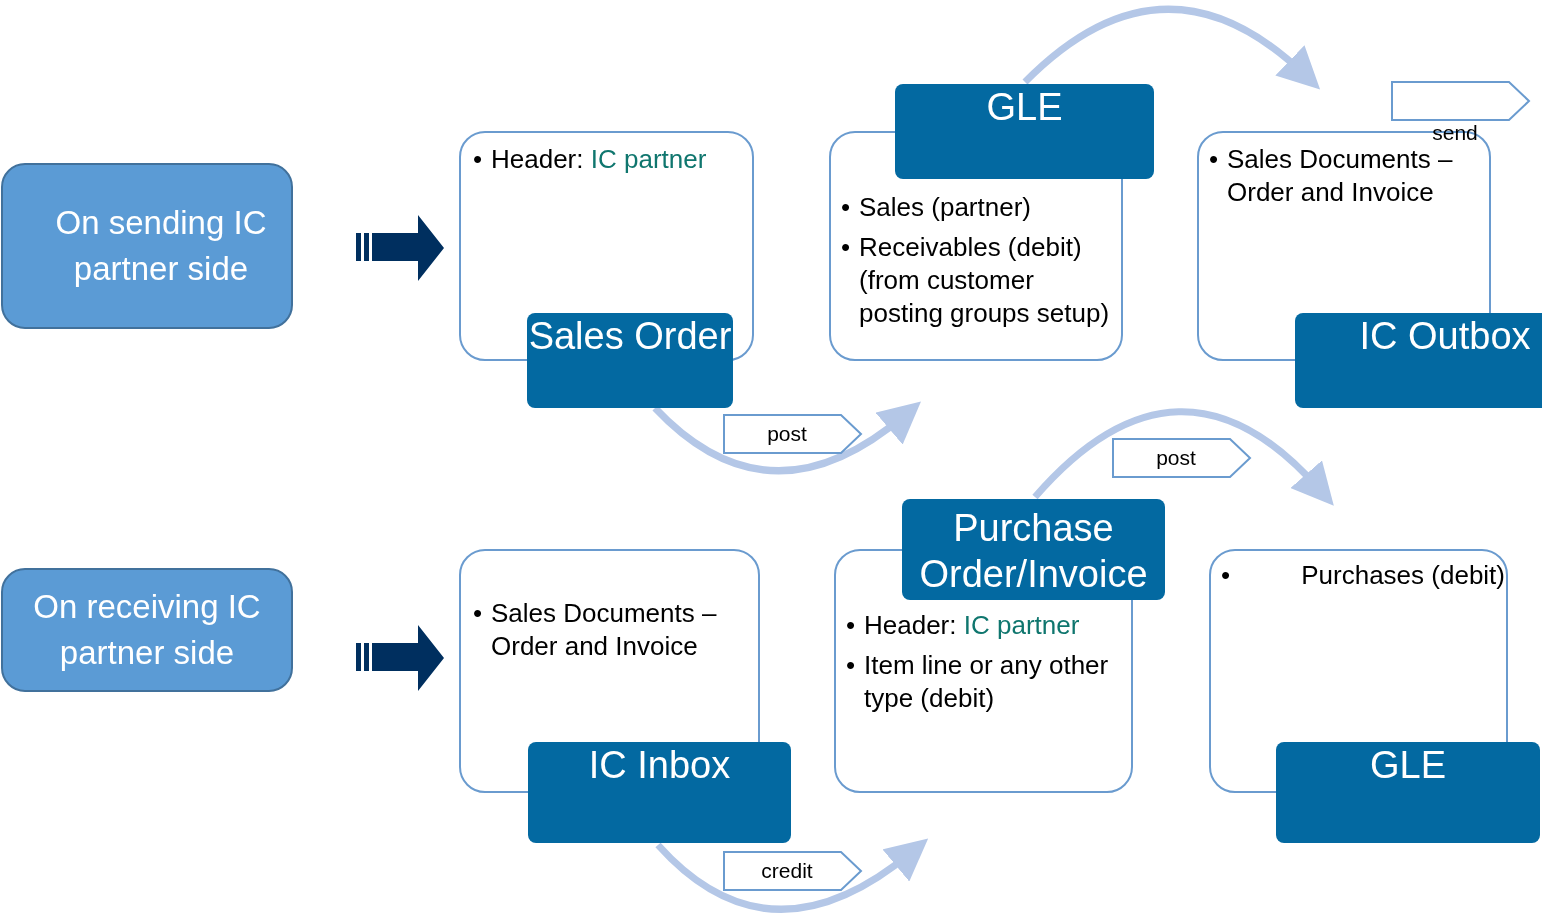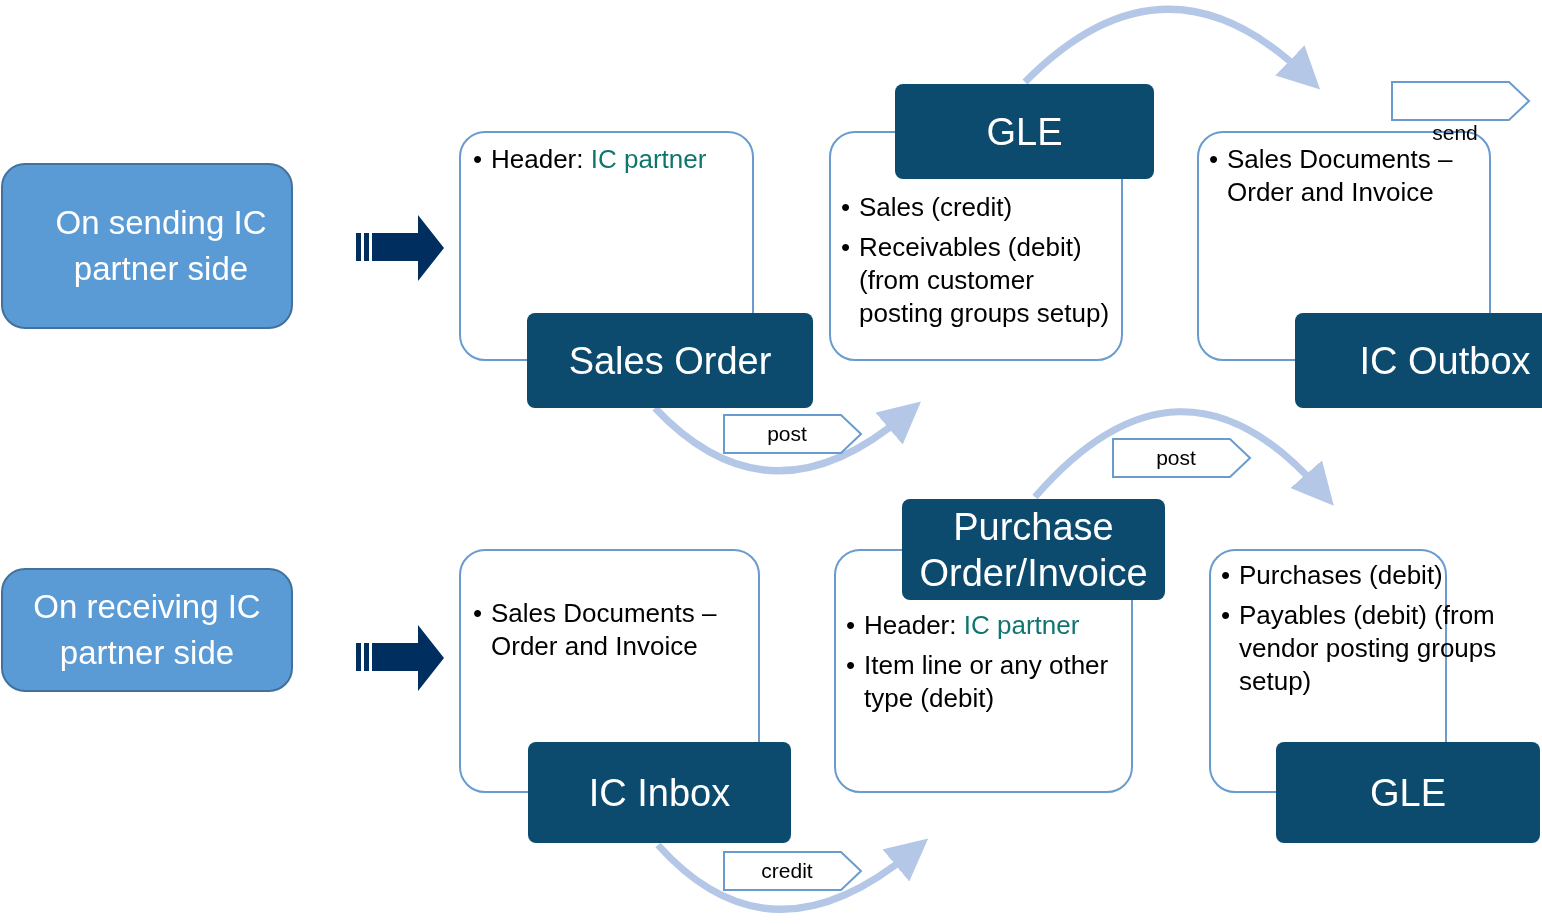--- a/index.html
+++ b/index.html
@@ -9,22 +9,22 @@
   .side { position:absolute; background:#5b9bd5; border:2px solid #41719c; border-radius:24px;
           color:#fff; font-size:33px; line-height:46px; display:flex; align-items:center;
           justify-content:center; text-align:center; box-sizing:border-box; z-index:2; }
   .block-arrow { position:absolute; z-index:2; }
   .card { position:absolute; background:#fff; border:2px solid #6a9bcf; border-radius:26px;
           box-sizing:border-box; z-index:1; }
   .card ul { list-style:none; margin:0; padding:0; position:absolute; }
   .card li { position:relative; font-size:26px; line-height:33px; color:#000; padding-left:18px; margin-bottom:7px; }
   .card li::before { content:"•"; position:absolute; left:0; top:0; }
   .red { color:#0f766e; }
-  .label { position:absolute; background:#0c4a6e; border-radius:8px; color:#fff;
-           font-size:38px; display:flex; align-items:center; justify-content:center; text-align:center;
+  .label { position:absolute; background:#0369a1; border-radius:8px; color:#fff;
+           font-size:38px; display:flex; align-items:flex-start; justify-content:center; text-align:center;
            box-sizing:border-box; z-index:3; line-height:46px; }
   .tag { position:absolute; z-index:4; }
   .tag span { position:absolute; left:0; top:0; height:100%; display:flex; align-items:center;
               justify-content:center; font-size:21px; color:#000; }
 </style>
 </head>
 <body>
 
 <svg class="arcs" viewBox="0 0 1542 924">
   <defs>
@@ -50,27 +50,27 @@
   <rect x="0" y="18" width="5" height="28" fill="#002f5f"></rect>
   <rect x="8" y="18" width="5" height="28" fill="#002f5f"></rect>
   <path d="M16,18 L62,18 L62,0 L88,33 L62,66 L62,46 L16,46 Z" fill="#002f5f"></path>
 </svg>
 
 <div class="card" style="left:459px; top:131px; width:295px; height:230px;">
   <ul style="left:12px; top:10px; width:275px;">
     <li><span>Header: </span><span class="red">IC partner</span></li>
   </ul>
 </div>
-<div class="label" style="left:527px; top:313px; width:286px; height:95px;border-radius:8px;">
+<div class="label" style="left:527px; top:313px; width:206px; height:95px;border-radius:8px;">
   <span>Sales Order</span>
 </div>
 
 <div class="card" style="left:829px; top:131px; width:294px; height:230px;">
   <ul style="left:10px; top:58px; width:278px;">
-    <li><span> Sales (credit)</span></li>
+    <li><span> Sales (partner)</span></li>
     <li><span>Receivables (debit) (from customer posting groups setup)</span></li>
   </ul>
 </div>
 <div class="label" style="left:895px; top:84px; width:259px; height:95px;">
   <span>GLE</span>
 </div>
 
 <div class="card" style="left:1197px; top:131px; width:294px; height:230px;">
   <ul style="left:10px; top:10px; width:276px;">
     <li><span> Sales Documents – Order and Invoice</span></li>
@@ -115,24 +115,23 @@
 <div class="card" style="left:834px; top:549px; width:299px; height:244px;">
   <ul style="left:10px; top:58px; width:280px;">
     <li><span>Header: </span><span class="red">IC partner</span></li>
     <li><span>Item line or any other type (debit)</span></li>
   </ul>
 </div>
 <div class="label" style="left:902px; top:499px; width:263px; height:101px; padding:6px 6px;">
   <span style="width:240px;">Purchase Order/Invoice</span>
 </div>
 
-<div class="card" style="left:1209px; top:549px; width:238px; height:244px;">
+<div class="card" style="left:1209px; top:549px; width:299px; height:244px;text-align:right;">
   <ul style="left:10px; top:8px; width:284px;">
     <li><span>Purchases (debit)</span></li>
-    <li><span>Payables (debit) (from vendor posting groups setup)</span></li>
   </ul>
 </div>
 <div class="label" style="left:1276px; top:742px; width:264px; height:101px;">
   <span>GLE</span>
 </div>
 
 <div class="tag" style="left:723px; top:851px; width:140px; height:40px;">
   <svg width="140" height="40" viewBox="0 0 140 40">
     <path d="M1,1 L118,1 L138,20 L118,39 L1,39 Z" fill="#fff" stroke="#6a9bcf" stroke-width="2"></path>
   </svg>

